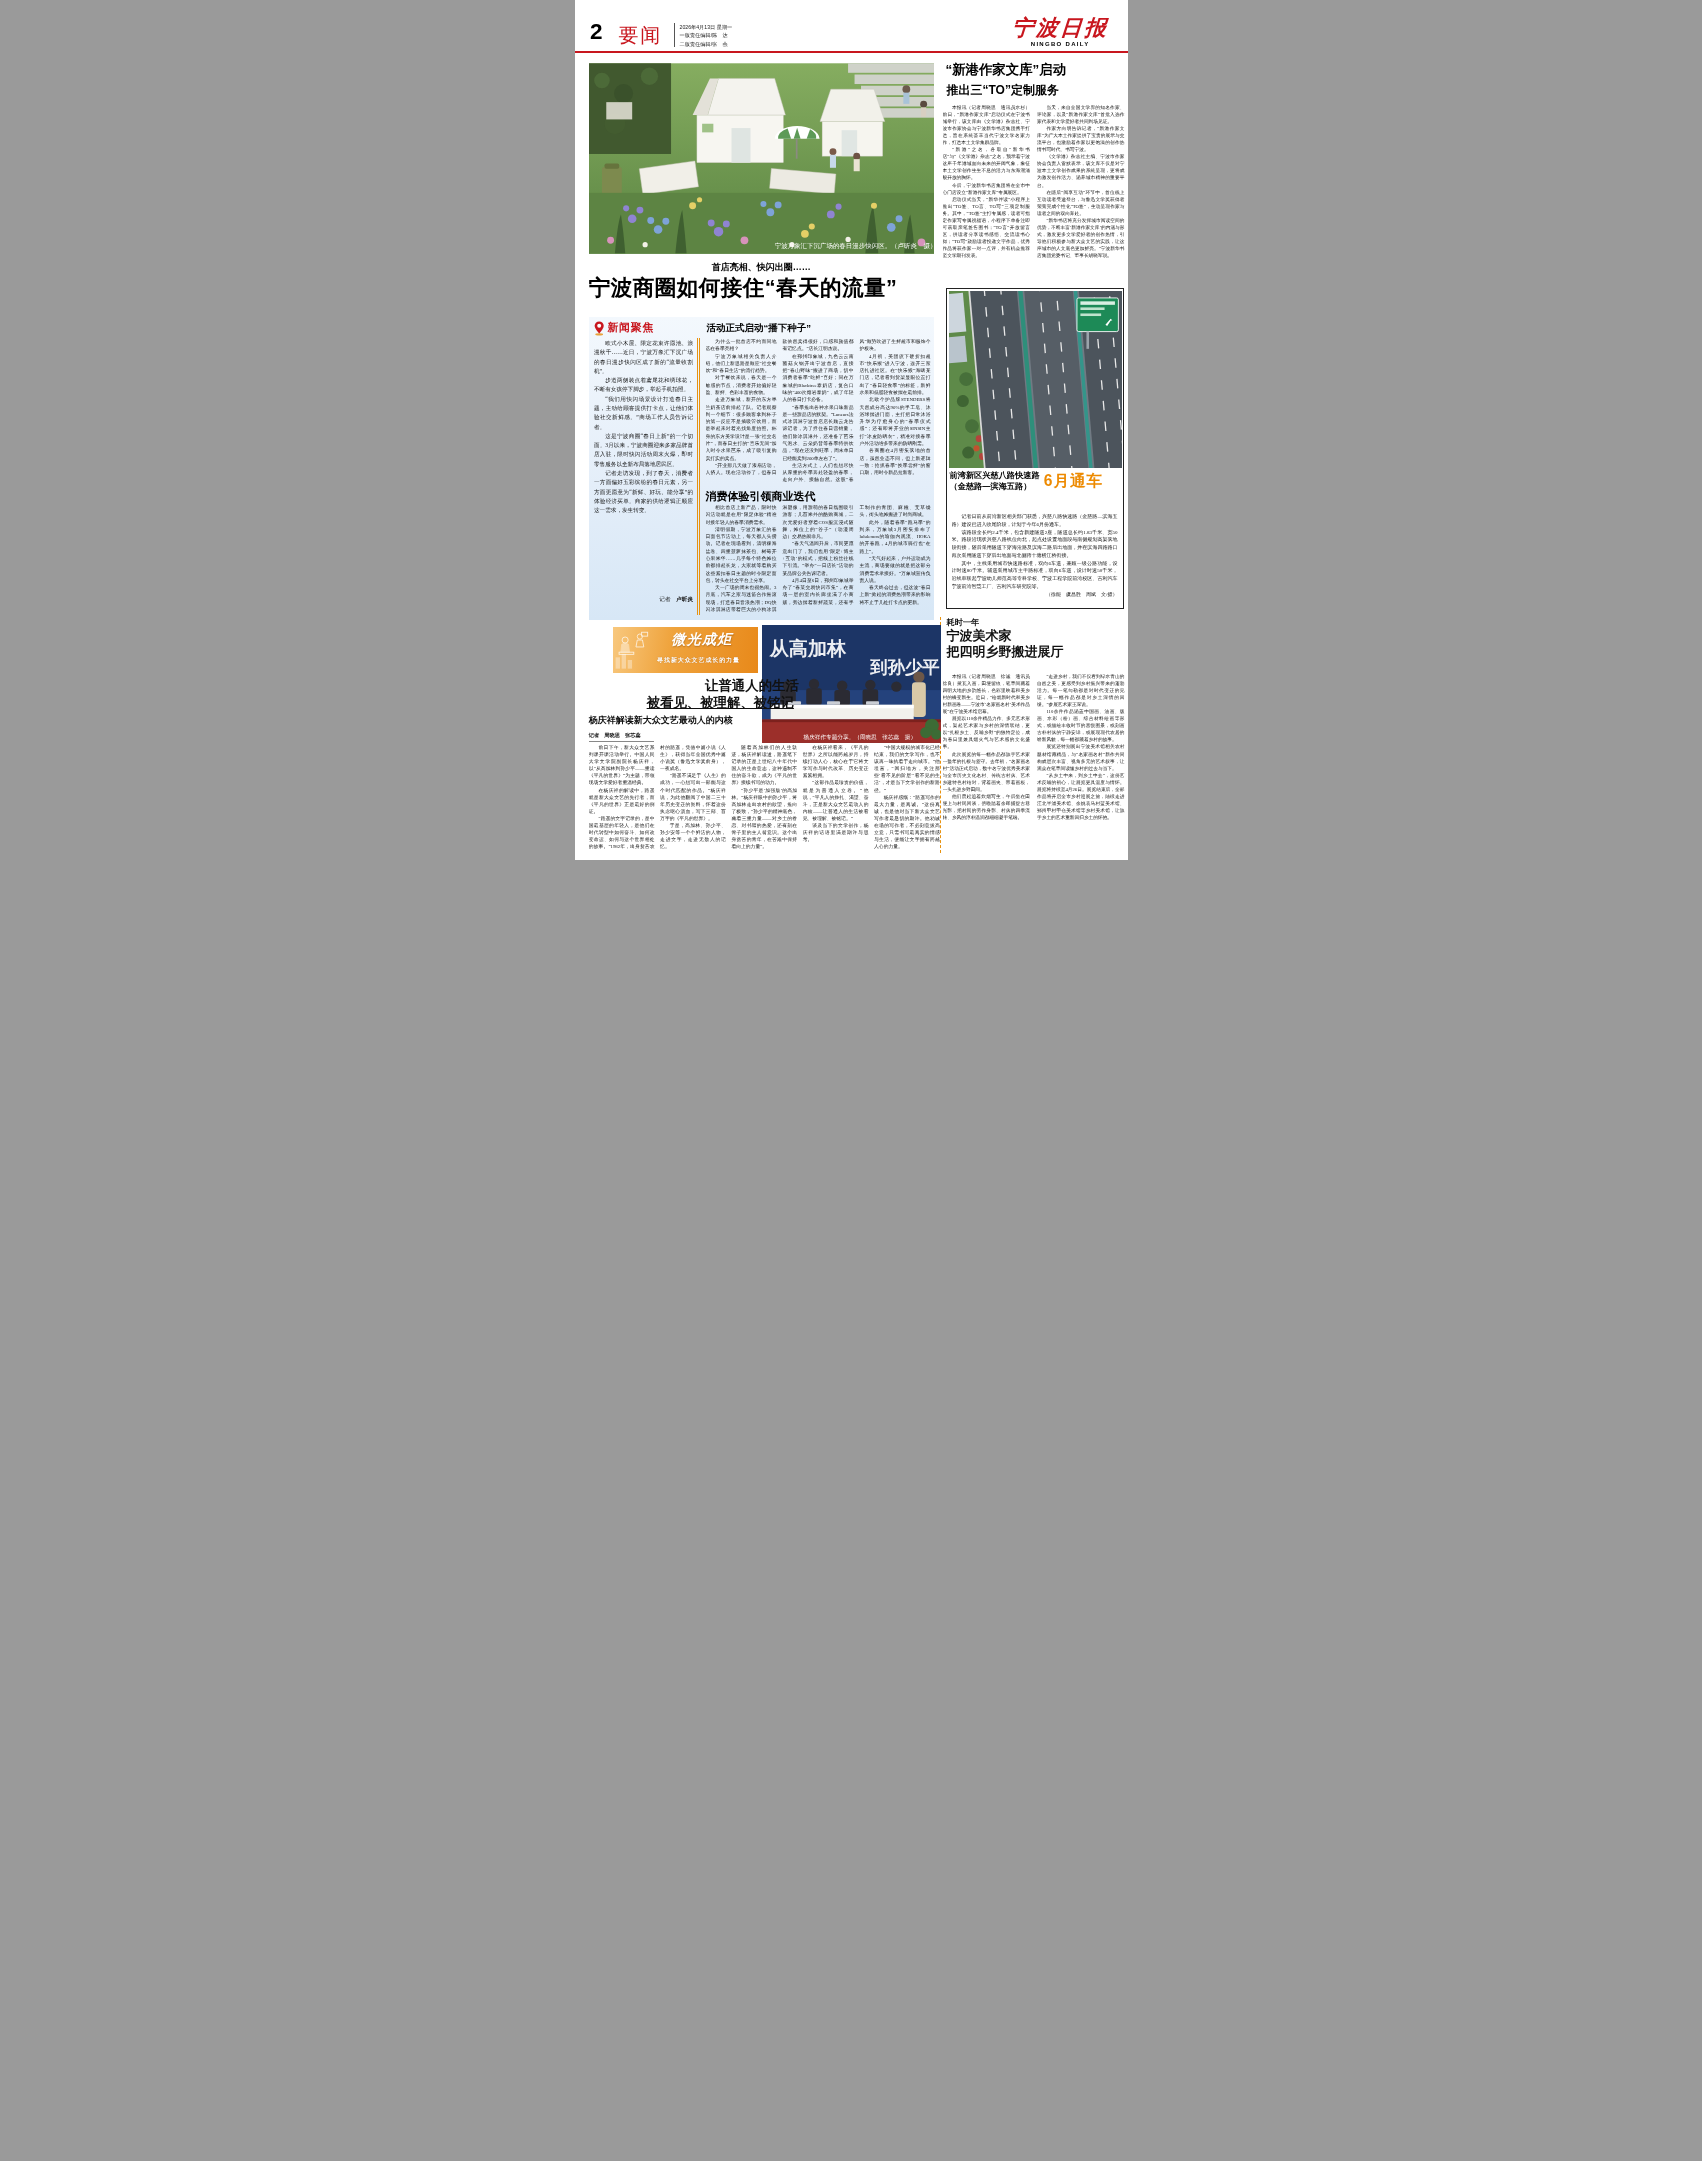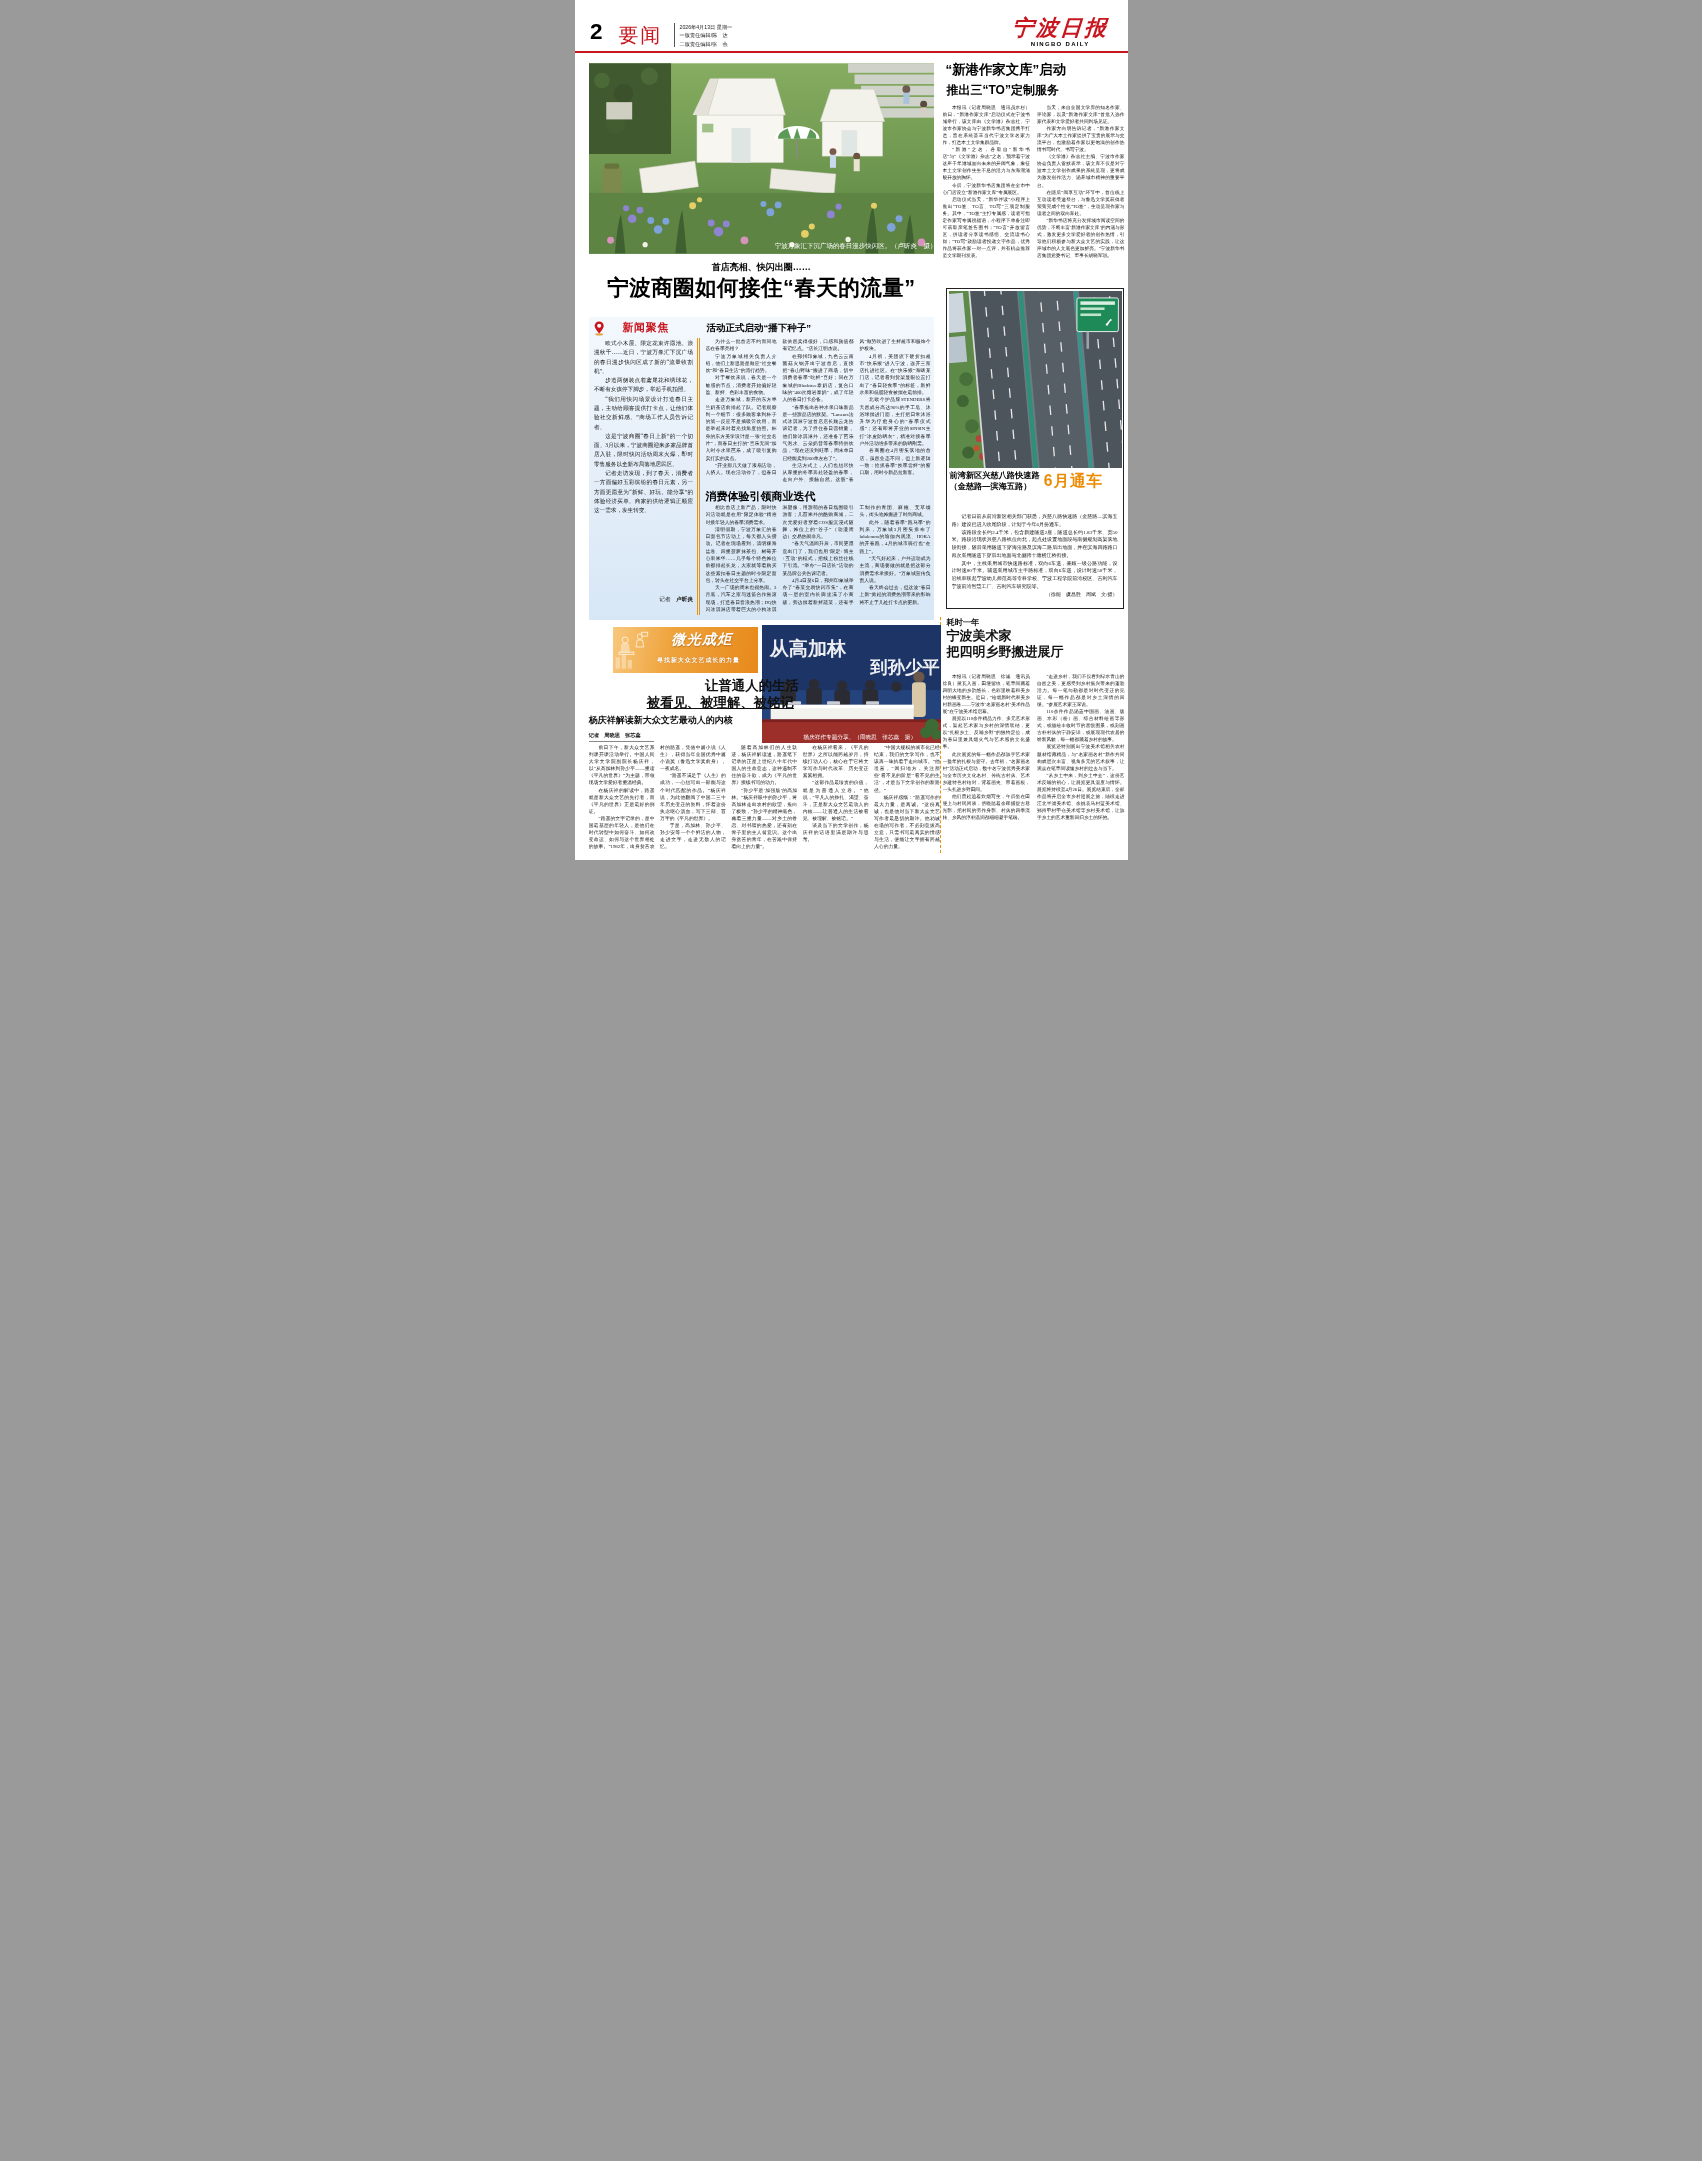--- a/index.html
+++ b/index.html
@@ -16,23 +16,23 @@
   #masthead .cn{font-size:21.6px;font-weight:900;color:#c8161e;font-style:italic;letter-spacing:2.6px;
                 font-family:"DejaVu Serif",serif;transform:skewX(-4deg);display:inline-block;}
   #masthead .en{font-size:6px;font-weight:700;letter-spacing:1.3px;color:#000;margin-top:-0.9px;}
   #head-rule{left:0;top:51px;width:553px;height:1.7px;background:#c8161e;}
   
   .photo{display:block;}
   
   #main-panel{left:14.3px;top:317px;width:345px;height:303px;
       background:linear-gradient(180deg,#f3f8fd 0%,#e4eef9 55%,#d7e7f6 100%);}
   #main-kicker{left:14.3px;top:261px;width:345px;text-align:center;font-size:9px;font-weight:700;color:#000;}
-  #main-headline{left:14.3px;top:273px;width:345px;text-align:center;font-size:21.6px;font-weight:900;
+  #main-headline{left:14.3px;top:273px;width:345px;text-align:left;font-size:21.6px;font-weight:900;
       letter-spacing:0.4px;color:#000;white-space:nowrap;}
-  #focus-row{left:19.5px;top:321px;display:flex;align-items:center;gap:18px;}
+  #focus-row{left:19.5px;top:321px;display:flex;align-items:center;gap:3px;}
   #focus-label{font-size:10.8px;font-weight:900;color:#c8161e;letter-spacing:0.9px;}
   #sub1{left:132px;top:322px;font-size:9.5px;font-weight:800;color:#000;}
   #intro-col{left:19.5px;top:339px;width:99px;height:254px;font-size:5.6px;line-height:1.66;
       text-align:justify;overflow:hidden;}
   #intro-byline{left:19.5px;top:596px;width:99px;text-align:right;font-size:5.6px;}
   #intro-byline b{margin-left:4.3px;}
   .col-divider{left:122px;top:338px;width:1.7px;height:277px;border-left:0.9px solid #e8920f;border-right:0.9px solid #e8920f;}
   #body-a{left:131px;top:338px;width:225px;height:149px;column-count:3;column-gap:6px;
       font-size:4.8px;line-height:1.52;text-align:justify;overflow:hidden;}
   #sub2{left:131px;top:489px;font-size:11px;font-weight:800;color:#000;}

